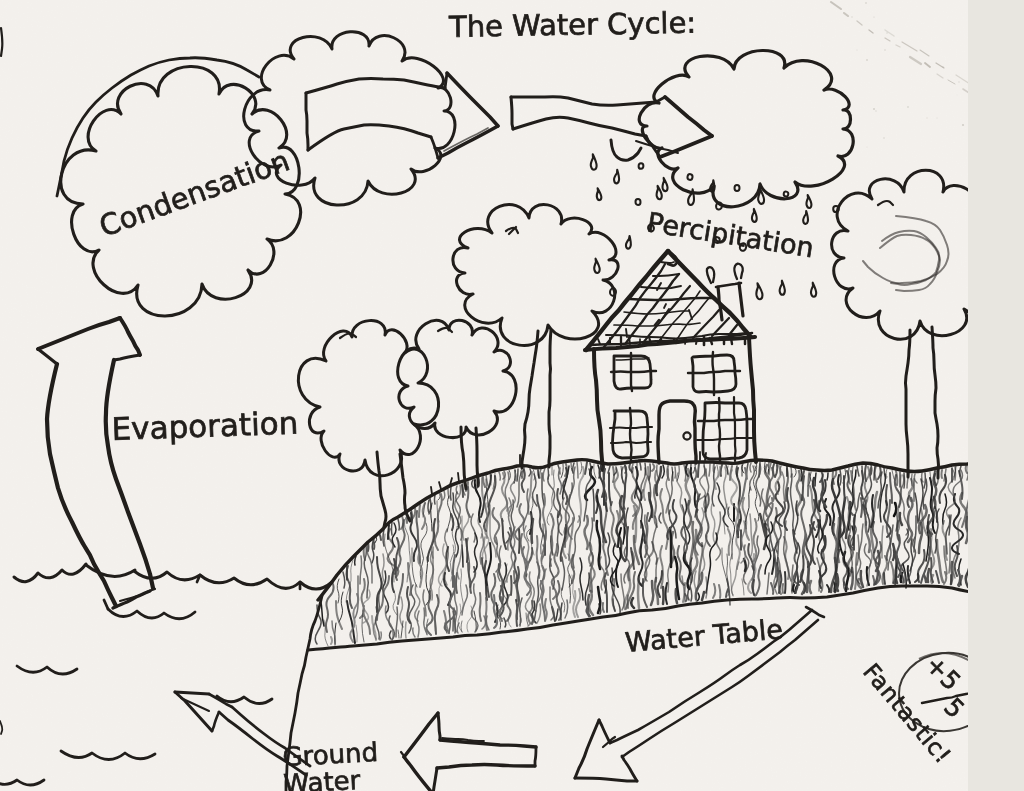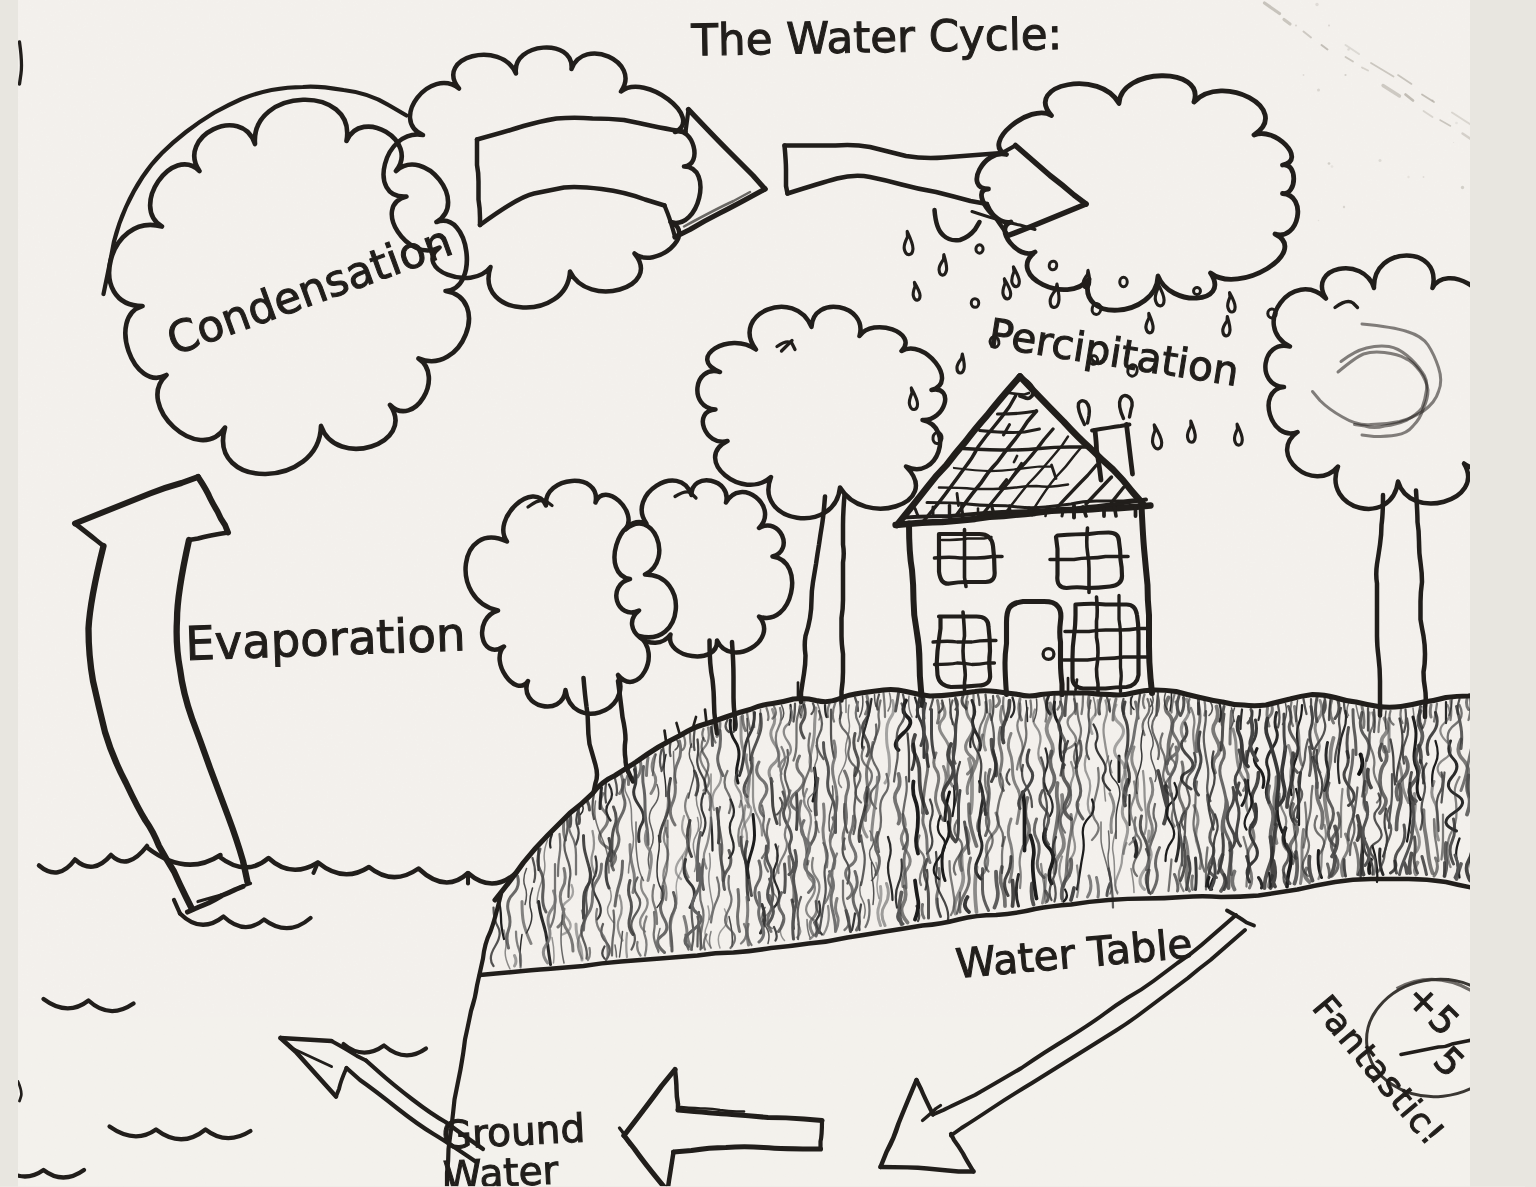--- a/index.html
+++ b/index.html
@@ -2,21 +2,20 @@
 <html><head>
 <meta charset="utf-8">
 <style>
   html, body { margin: 0; padding: 0; background: #e8e6e0; }
   .page {
     position: relative;
     width: 968px; height: 791px;
     background: #f7f5f1;
     overflow: hidden;
     font-family: "DejaVu Sans", "Liberation Sans", sans-serif;
-    margin-left: 12px;
   }
   svg { position: absolute; left: 0; top: 0; display: block; }
   .k { fill: none; stroke: #211e1b; stroke-linecap: round; stroke-linejoin: round; }
   .p { fill: none; stroke-linecap: round; }
   text {
     fill: #211e1b;
     stroke: #211e1b;
     stroke-width: 0.7px;
     font-family: "DejaVu Sans", "Liberation Sans", sans-serif;
     text-rendering: geometricPrecision;

